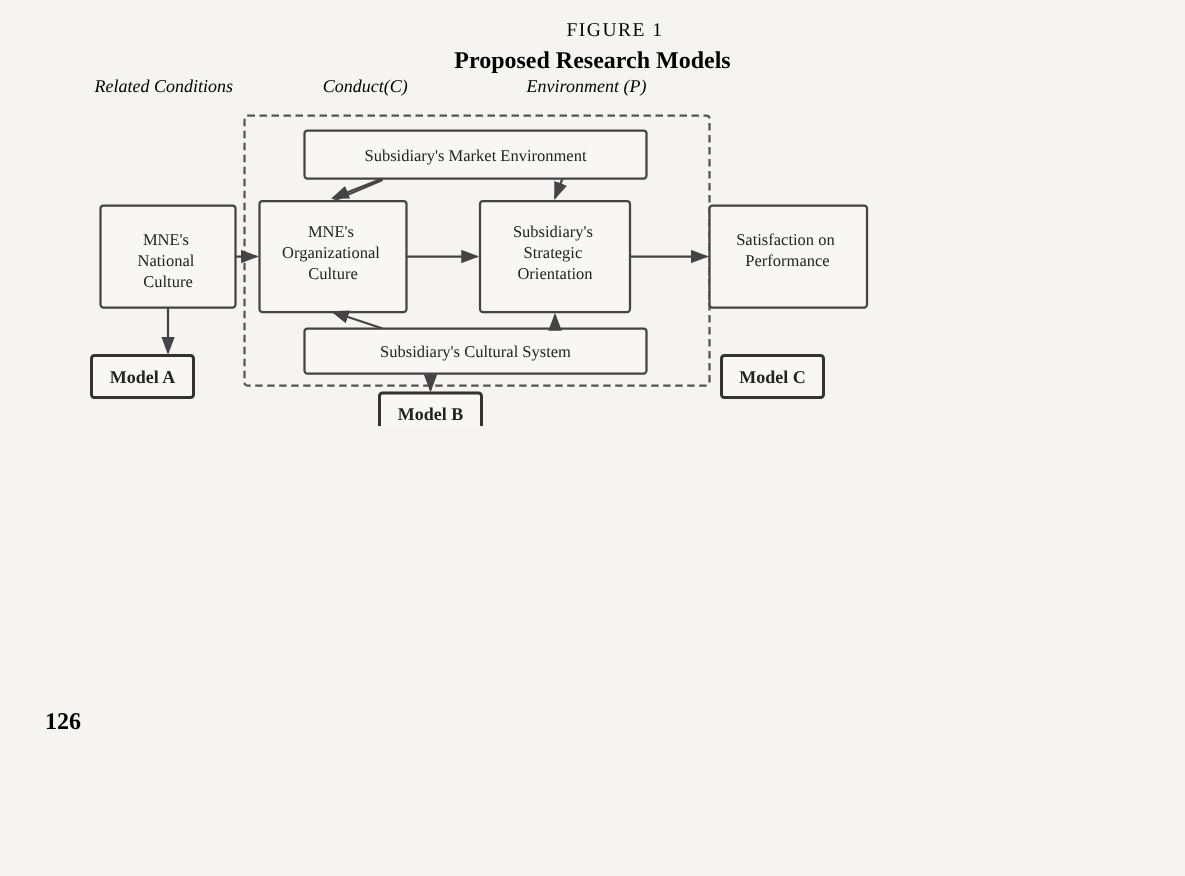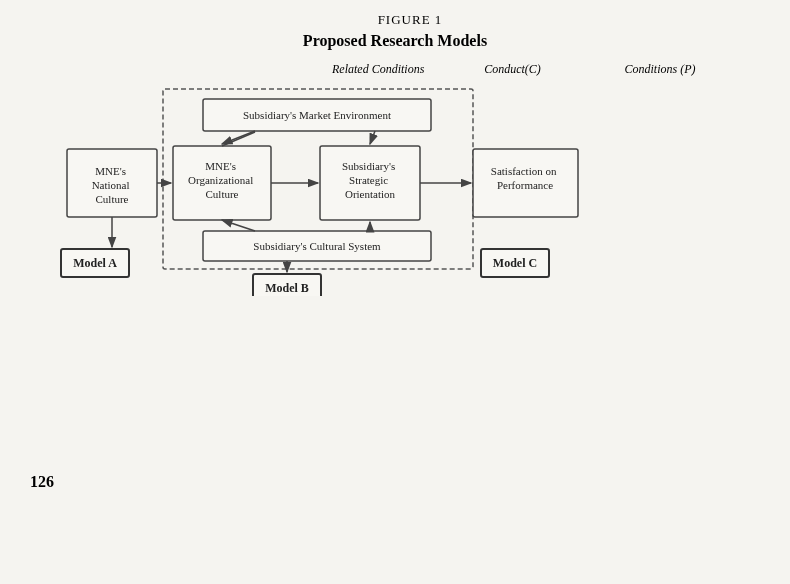--- a/index.html
+++ b/index.html
@@ -26,21 +26,20 @@
       letter-spacing: 1px;
       margin-top: 12px;
       margin-bottom: 4px;
       padding-left: 30px;
     }
 
     .main-title {
       text-align: center;
       font-size: 16px;
       font-weight: bold;
-      margin-bottom: 12px;
     }
 
     .page-number {
       position: absolute;
       bottom: 105px;
       left: 30px;
       font-size: 16px;
       font-weight: bold;
     }
 
@@ -52,24 +51,24 @@
     }
   </style>
 </head>
 <body>
 
 <div class="page">
 
   <p class="figure-title">FIGURE 1</p>
   <p class="main-title">Proposed Research Models</p>
 
-  <div style="display:flex; width:680px; margin:0 auto 4px auto; padding-left:8px;justify-content:flex-end;">
+  <div style="display:flex; width:680px; margin:0 auto 4px auto; padding-left:8px;">
     <div style="width:108px; font-size:12px; font-style:italic;">Related Conditions</div>
     <div style="width:145px; font-size:12px; font-style:italic; text-align:center;">Conduct(C)</div>
-    <div style="width:150px; font-size:12px; font-style:italic; text-align:center;">Conditions (P)</div>
+    <div style="width:150px; font-size:12px; font-style:italic; text-align:center;">Environment (P)</div>
   </div>
 
   <div class="diagram-svg-wrapper">
     <svg width="680" height="215">
 
       <rect x="108" y="8" width="310" height="180" rx="2" ry="2" fill="none" stroke="#555" stroke-width="1.5" stroke-dasharray="5,3"></rect>
 
       <rect x="12" y="68" width="90" height="68" rx="2" ry="2" fill="#f8f7f3" stroke="#444" stroke-width="1.5"></rect>
       <text x="57" y="94" text-anchor="middle" font-family="Times New Roman, serif" font-size="11" fill="#222">
         <tspan x="57" dy="0">MNE's</tspan>

